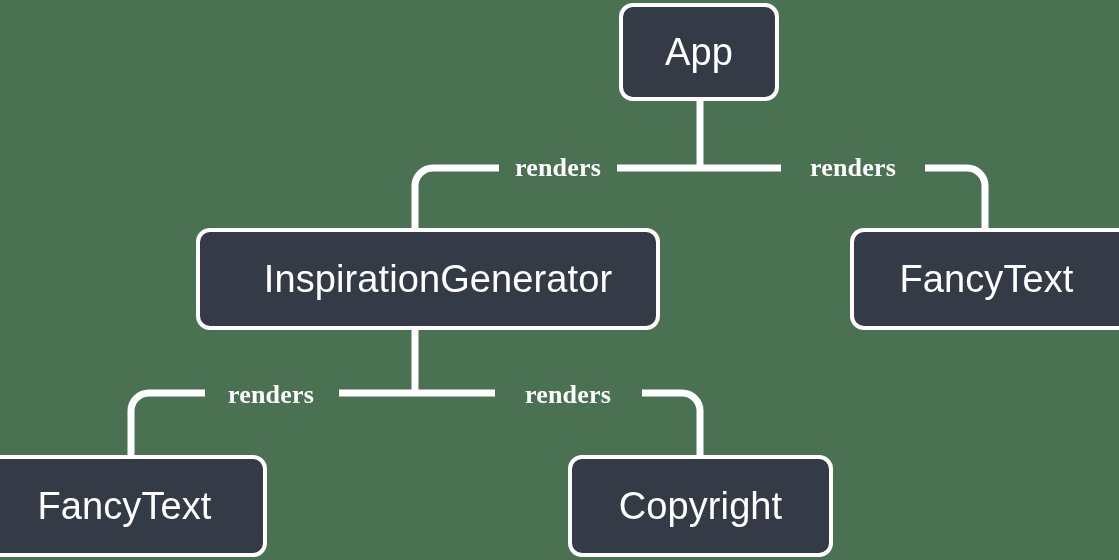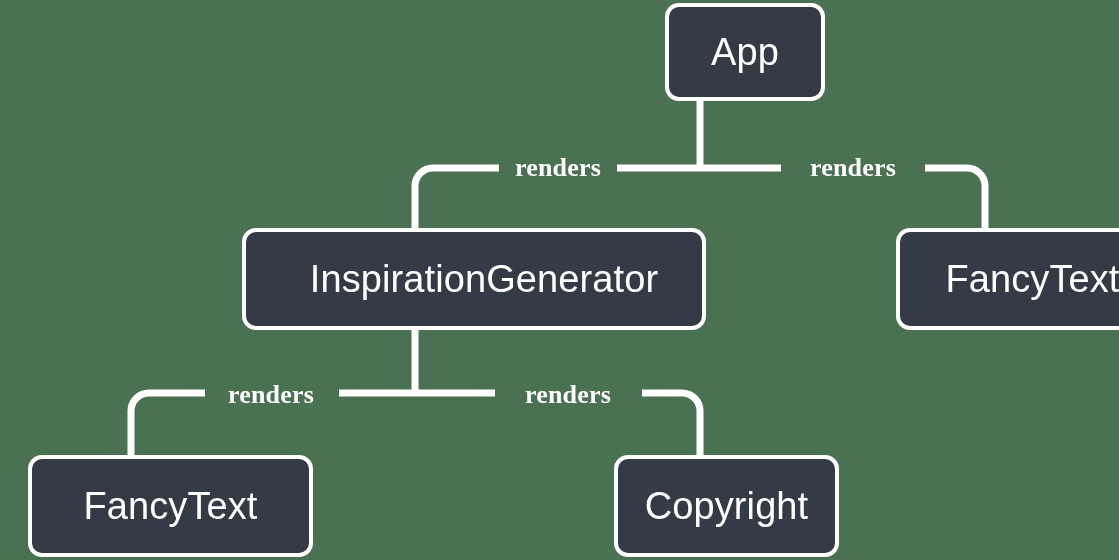--- a/index.html
+++ b/index.html
@@ -33,21 +33,20 @@
     border-radius: 14px;
     color: #ffffff;
     display: flex;
     align-items: center;
     justify-content: center;
     font-size: 38px;
     font-weight: 400;
     letter-spacing: 0.1px;
     white-space: nowrap;
     z-index: 2;
-    margin-left: 46px;
   }
   .edge-label {
     position: absolute;
     color: #ffffff;
     font-size: 26px;
     font-weight: 700;
     white-space: nowrap;
     transform: translate(-50%, -50%);
     z-index: 3;
     letter-spacing: 0.2px;
@@ -89,21 +88,21 @@
   </div>
 
   <div class="node" style="left:850px; top:228px; width:269px; height:102px; border-right:none; border-top-right-radius:0; border-bottom-right-radius:0;">
     <span>FancyText</span>
   </div>
 
   <div class="node" style="left:-18px; top:455px; width:285px; height:102px;">
     <span>FancyText</span>
   </div>
 
-  <div class="node" style="left:568px; top:455px; width:225px; height:102px;">
+  <div class="node" style="left:568px; top:455px; width:265px; height:102px;">
     <span>Copyright</span>
   </div>
 
   <div class="edge-label" style="left:558px; top:168px;">renders</div>
 
   <div class="edge-label" style="left:853px; top:168px;">renders</div>
 
   <div class="edge-label" style="left:271px; top:395px;">renders</div>
 
   <div class="edge-label" style="left:568px; top:395px;">renders</div>

